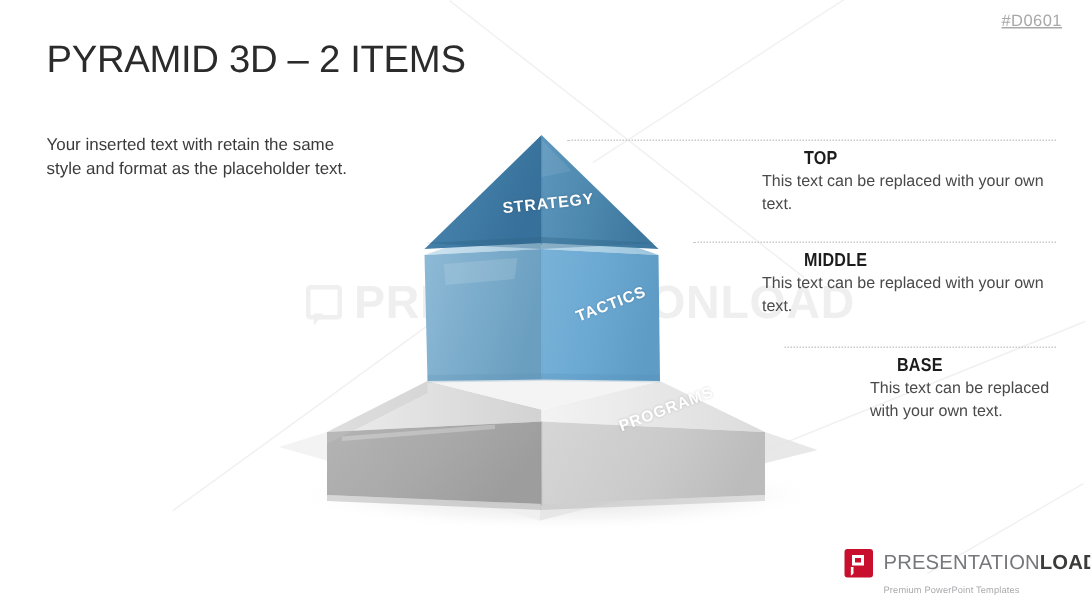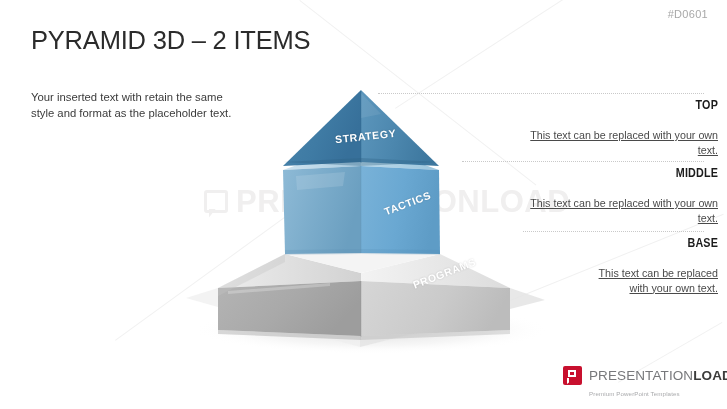--- a/index.html
+++ b/index.html
@@ -34,20 +34,21 @@
 
   
   #doc-id {
     position: absolute;
     right: 19px;
     top: 8px;
     font-size: 11px;
     color: #a8a8a8;
     letter-spacing: .3px;
     font-family: "Liberation Sans", sans-serif;
+    text-decoration: underline;
   }
   #title {
     position: absolute;
     left: 31px;
     top: 26px;
     font-size: 25.5px;
     font-weight: normal;
     color: #2b2b2b;
     letter-spacing: -0.2px;
     white-space: nowrap;
@@ -141,39 +142,38 @@
   }
   #label-programs {
     left: 411px; top: 267px;
     font-size: 10.5px;
     transform: rotate(-21deg);
   }
 
   
   .callout {
     position: absolute;
-    right: 9px;
-    text-align: right;
+    right: 19px;
+    text-align: left;
   }
   .callout .c-title {
     font-size: 12.5px;
     font-weight: bold;
     color: #1c1c1c;
     letter-spacing: .2px;
     line-height: 14px;
     font-family: "Liberation Sans Narrow", "Liberation Sans", sans-serif;
     transform: scaleX(.86);
     transform-origin: right center;
   }
   .callout .c-body {
     font-size: 10.7px;
     line-height: 14.5px;
     color: #4a4a4a;
-    margin-top: 16px;
-    text-decoration: underline;
+    margin-top: 2px;
   }
   #callout-top    { top: 98px;  width: 200px; }
   #callout-middle { top: 166px; width: 200px; }
   #callout-base   { top: 236px; width: 128px; }
 
   
   .dotline {
     position: absolute;
     height: 0;
     border-top: 1px dotted #c9c9c9;

